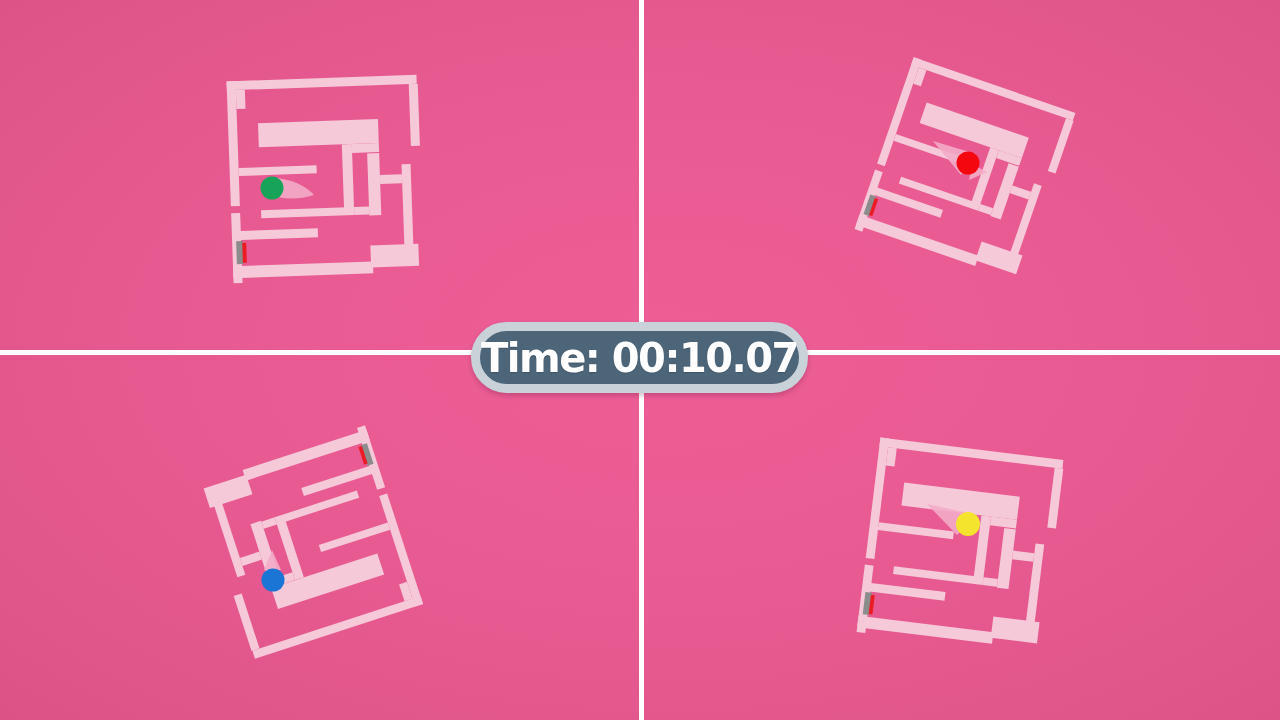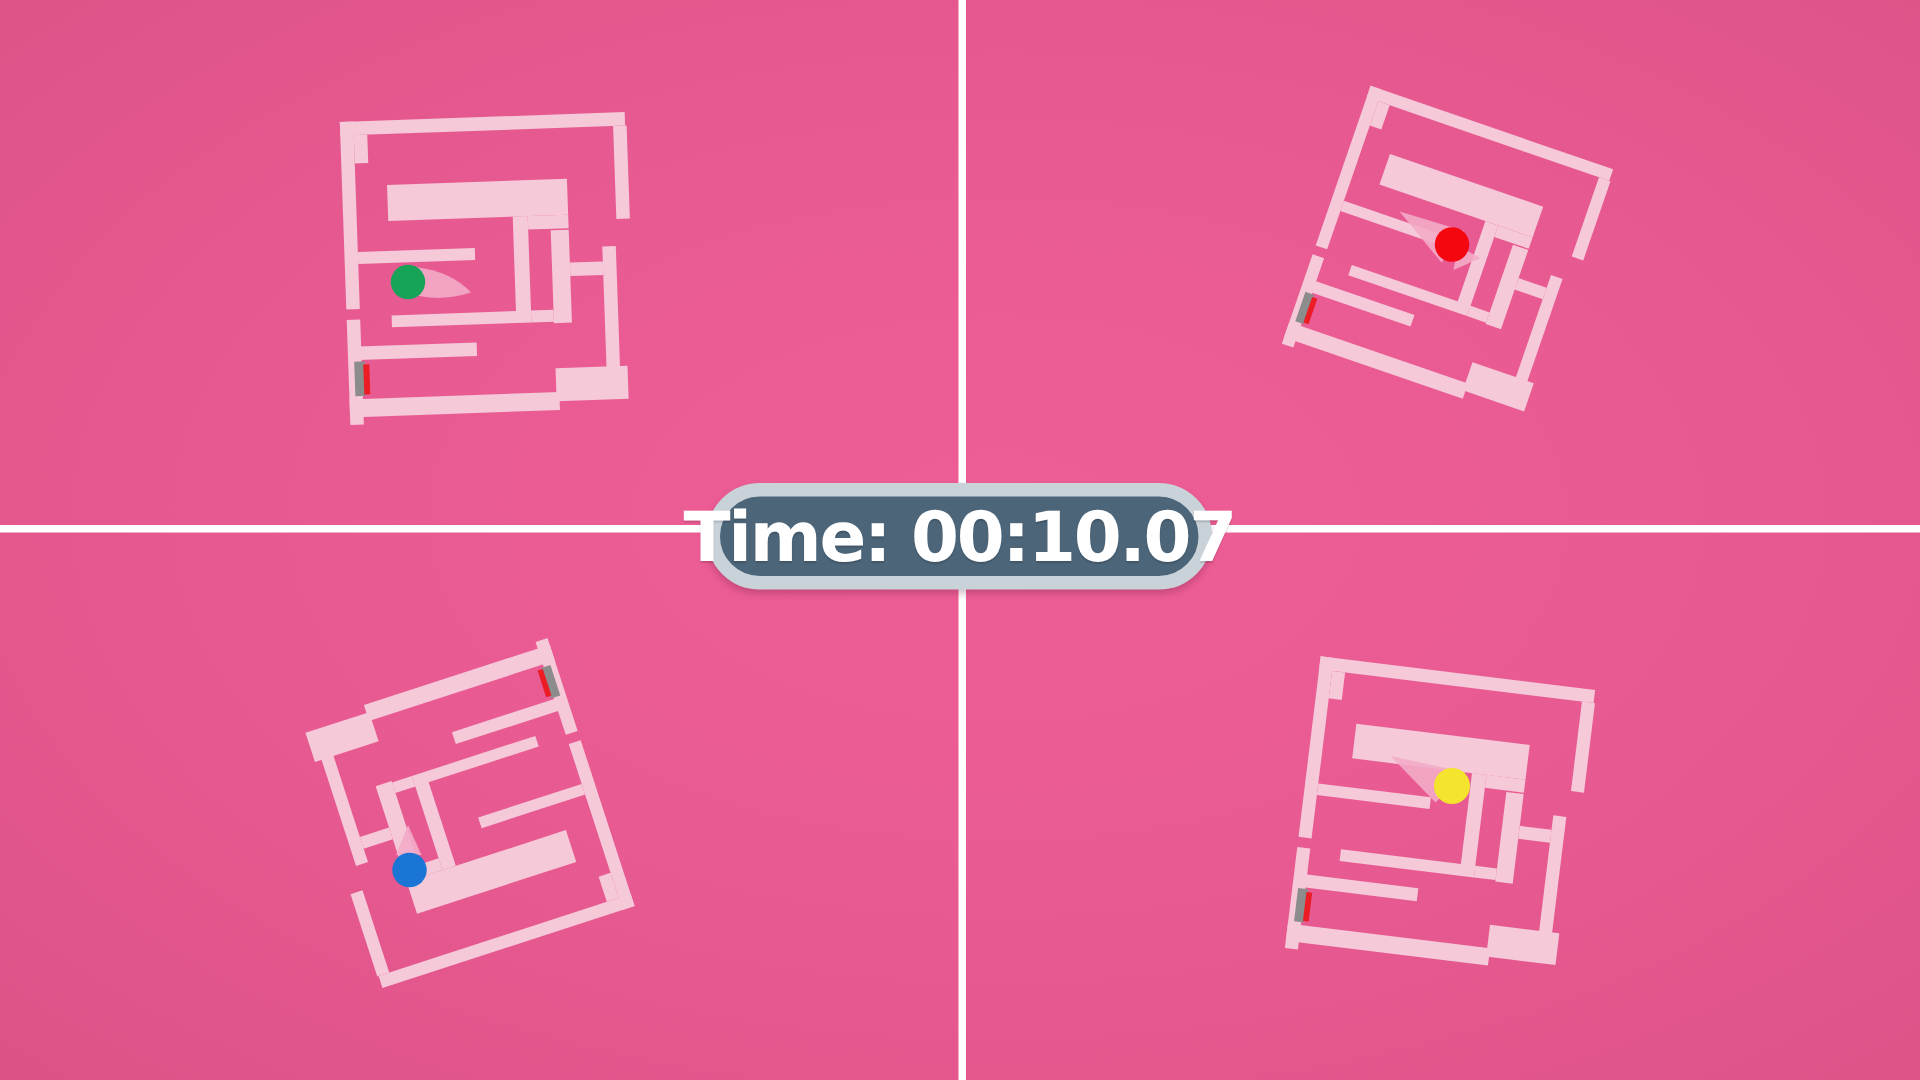--- a/index.html
+++ b/index.html
@@ -12,21 +12,21 @@
     background:radial-gradient(ellipse at 52% 48%, #ee5e96 0%, #e75a91 55%, #dc5287 100%);
   }
   #game-svg{position:absolute;left:0;top:0;width:1280px;height:720px;display:block;}
   #timer-badge{
     position:absolute;left:471px;top:322px;width:337px;height:71px;
     box-sizing:border-box;border:9px solid #c9d2d9;border-radius:40px;
     background:#4c6579;display:flex;align-items:center;justify-content:center;
     box-shadow:0 3px 5px rgba(90,20,50,.25);
   }
   #timer-badge span{
-    color:#ffffff;font-weight:bold;font-size:46px;letter-spacing:-1.5px;
+    color:#ffffff;font-weight:bold;font-size:40px;letter-spacing:-1.5px;
     text-shadow:0 1px 1px rgba(0,0,0,.15);white-space:nowrap;
   }
 </style>
 </head>
 <body>
 
 <div id="screen">
   <svg id="game-svg" viewBox="0 0 1280 720">
       <g transform="translate(325,179) rotate(-2) scale(1) translate(-97,-103)">
         <rect x="2" y="2" width="190" height="9" fill="#f5c9d8"></rect>

